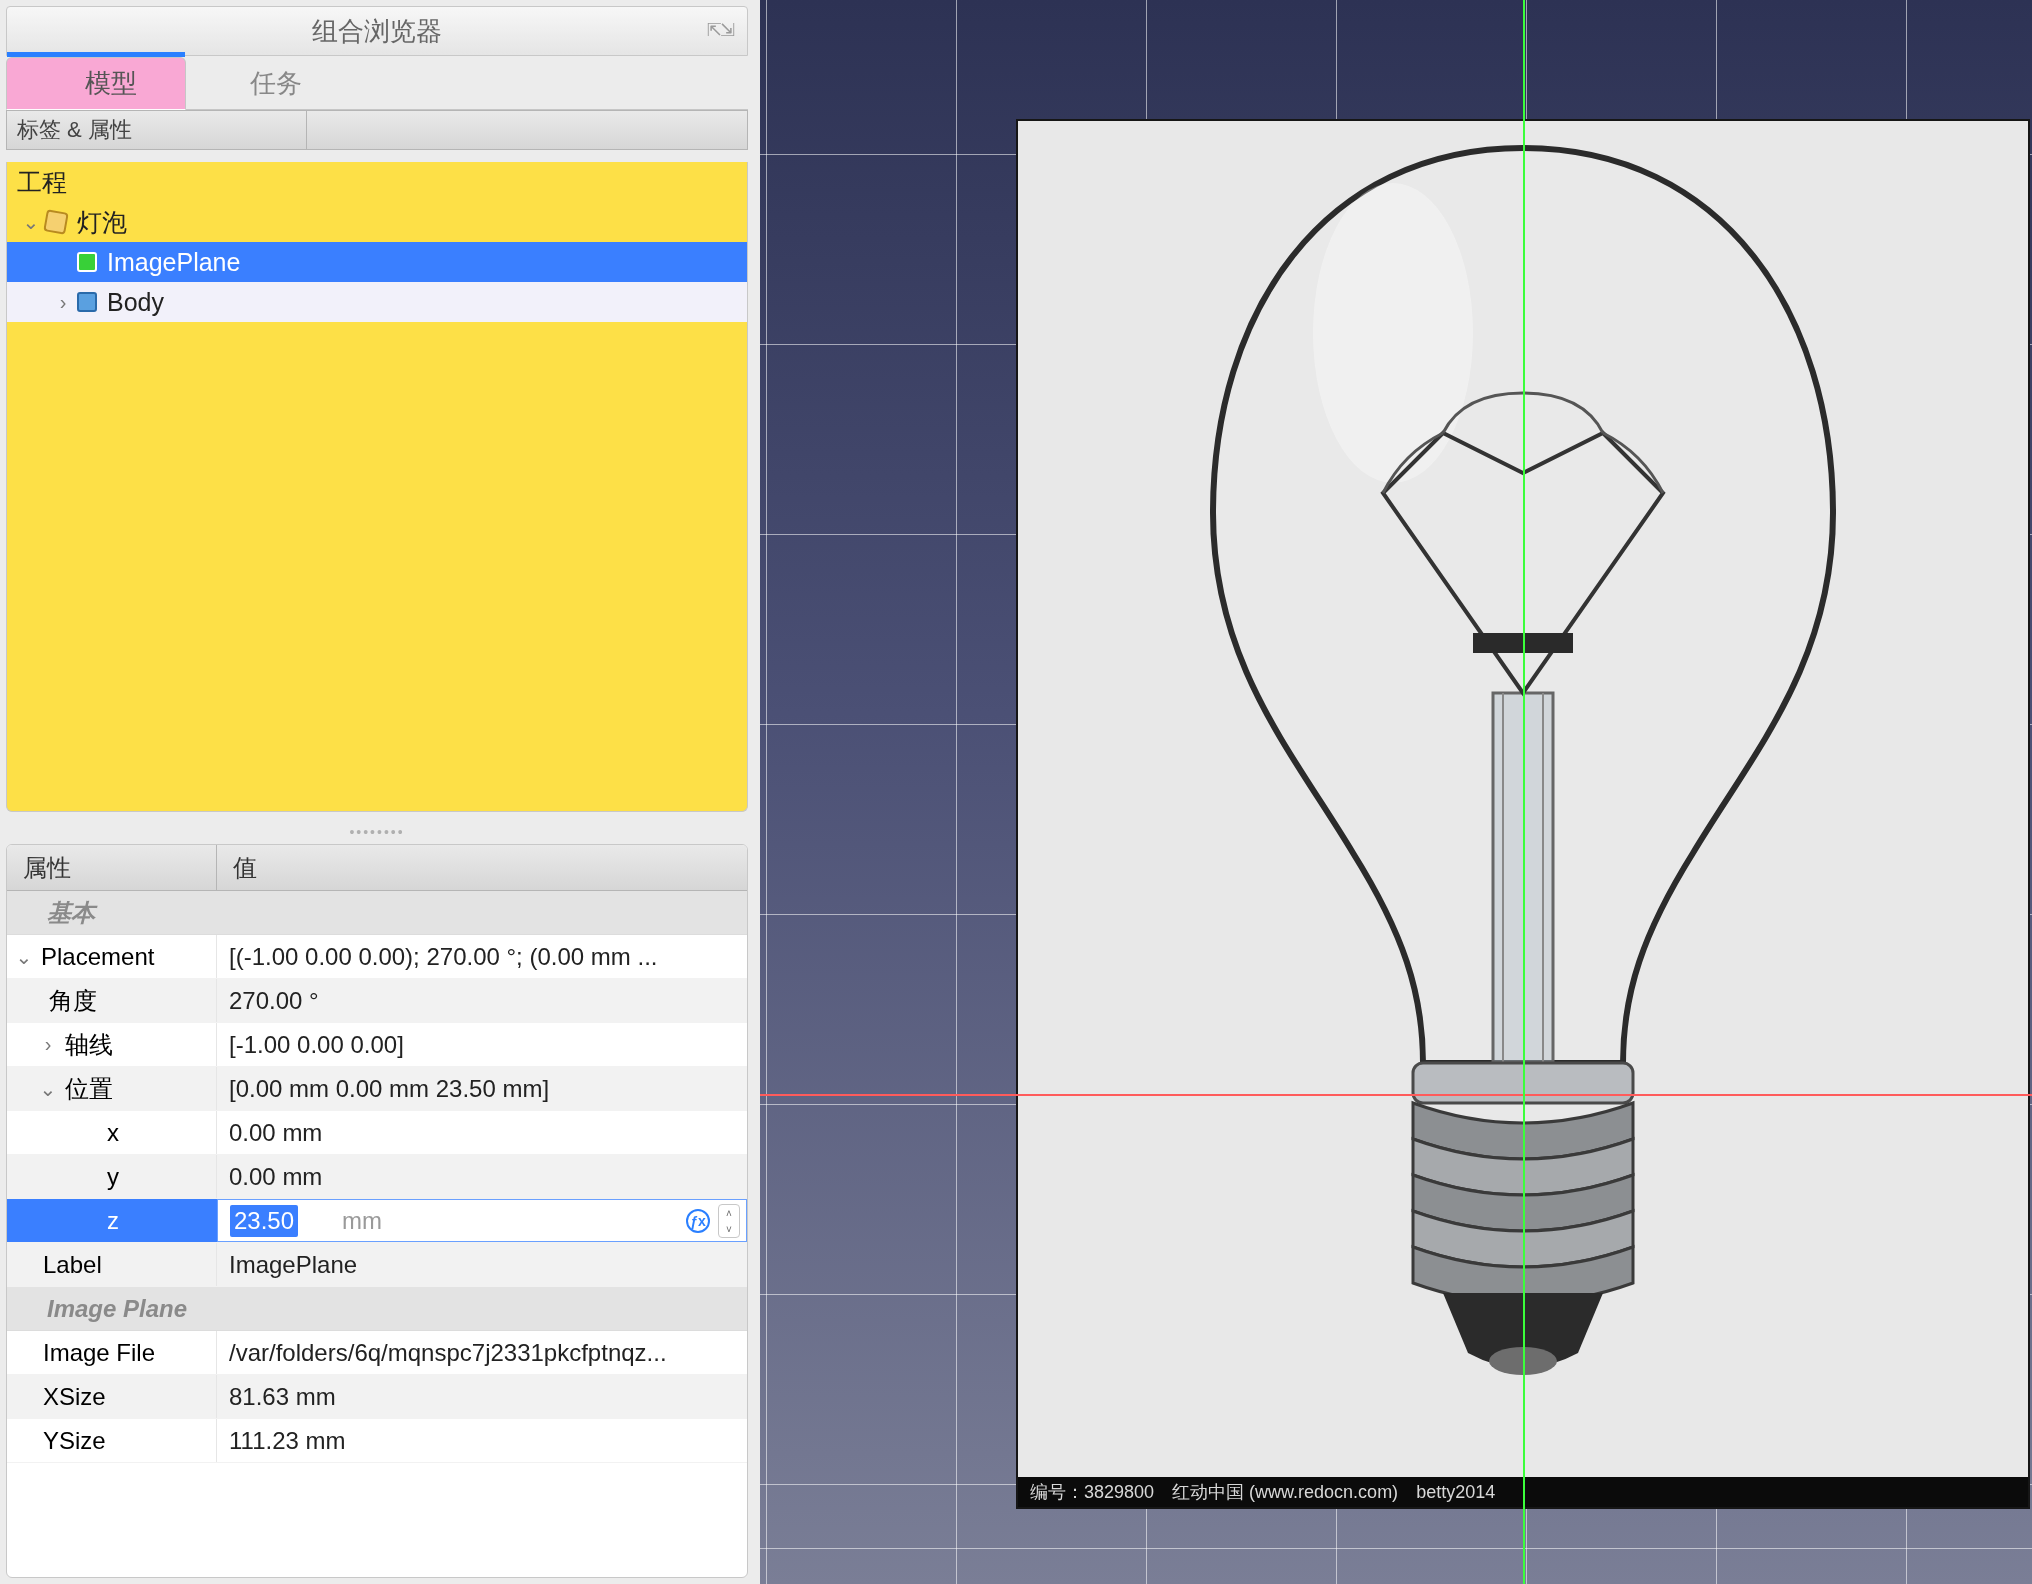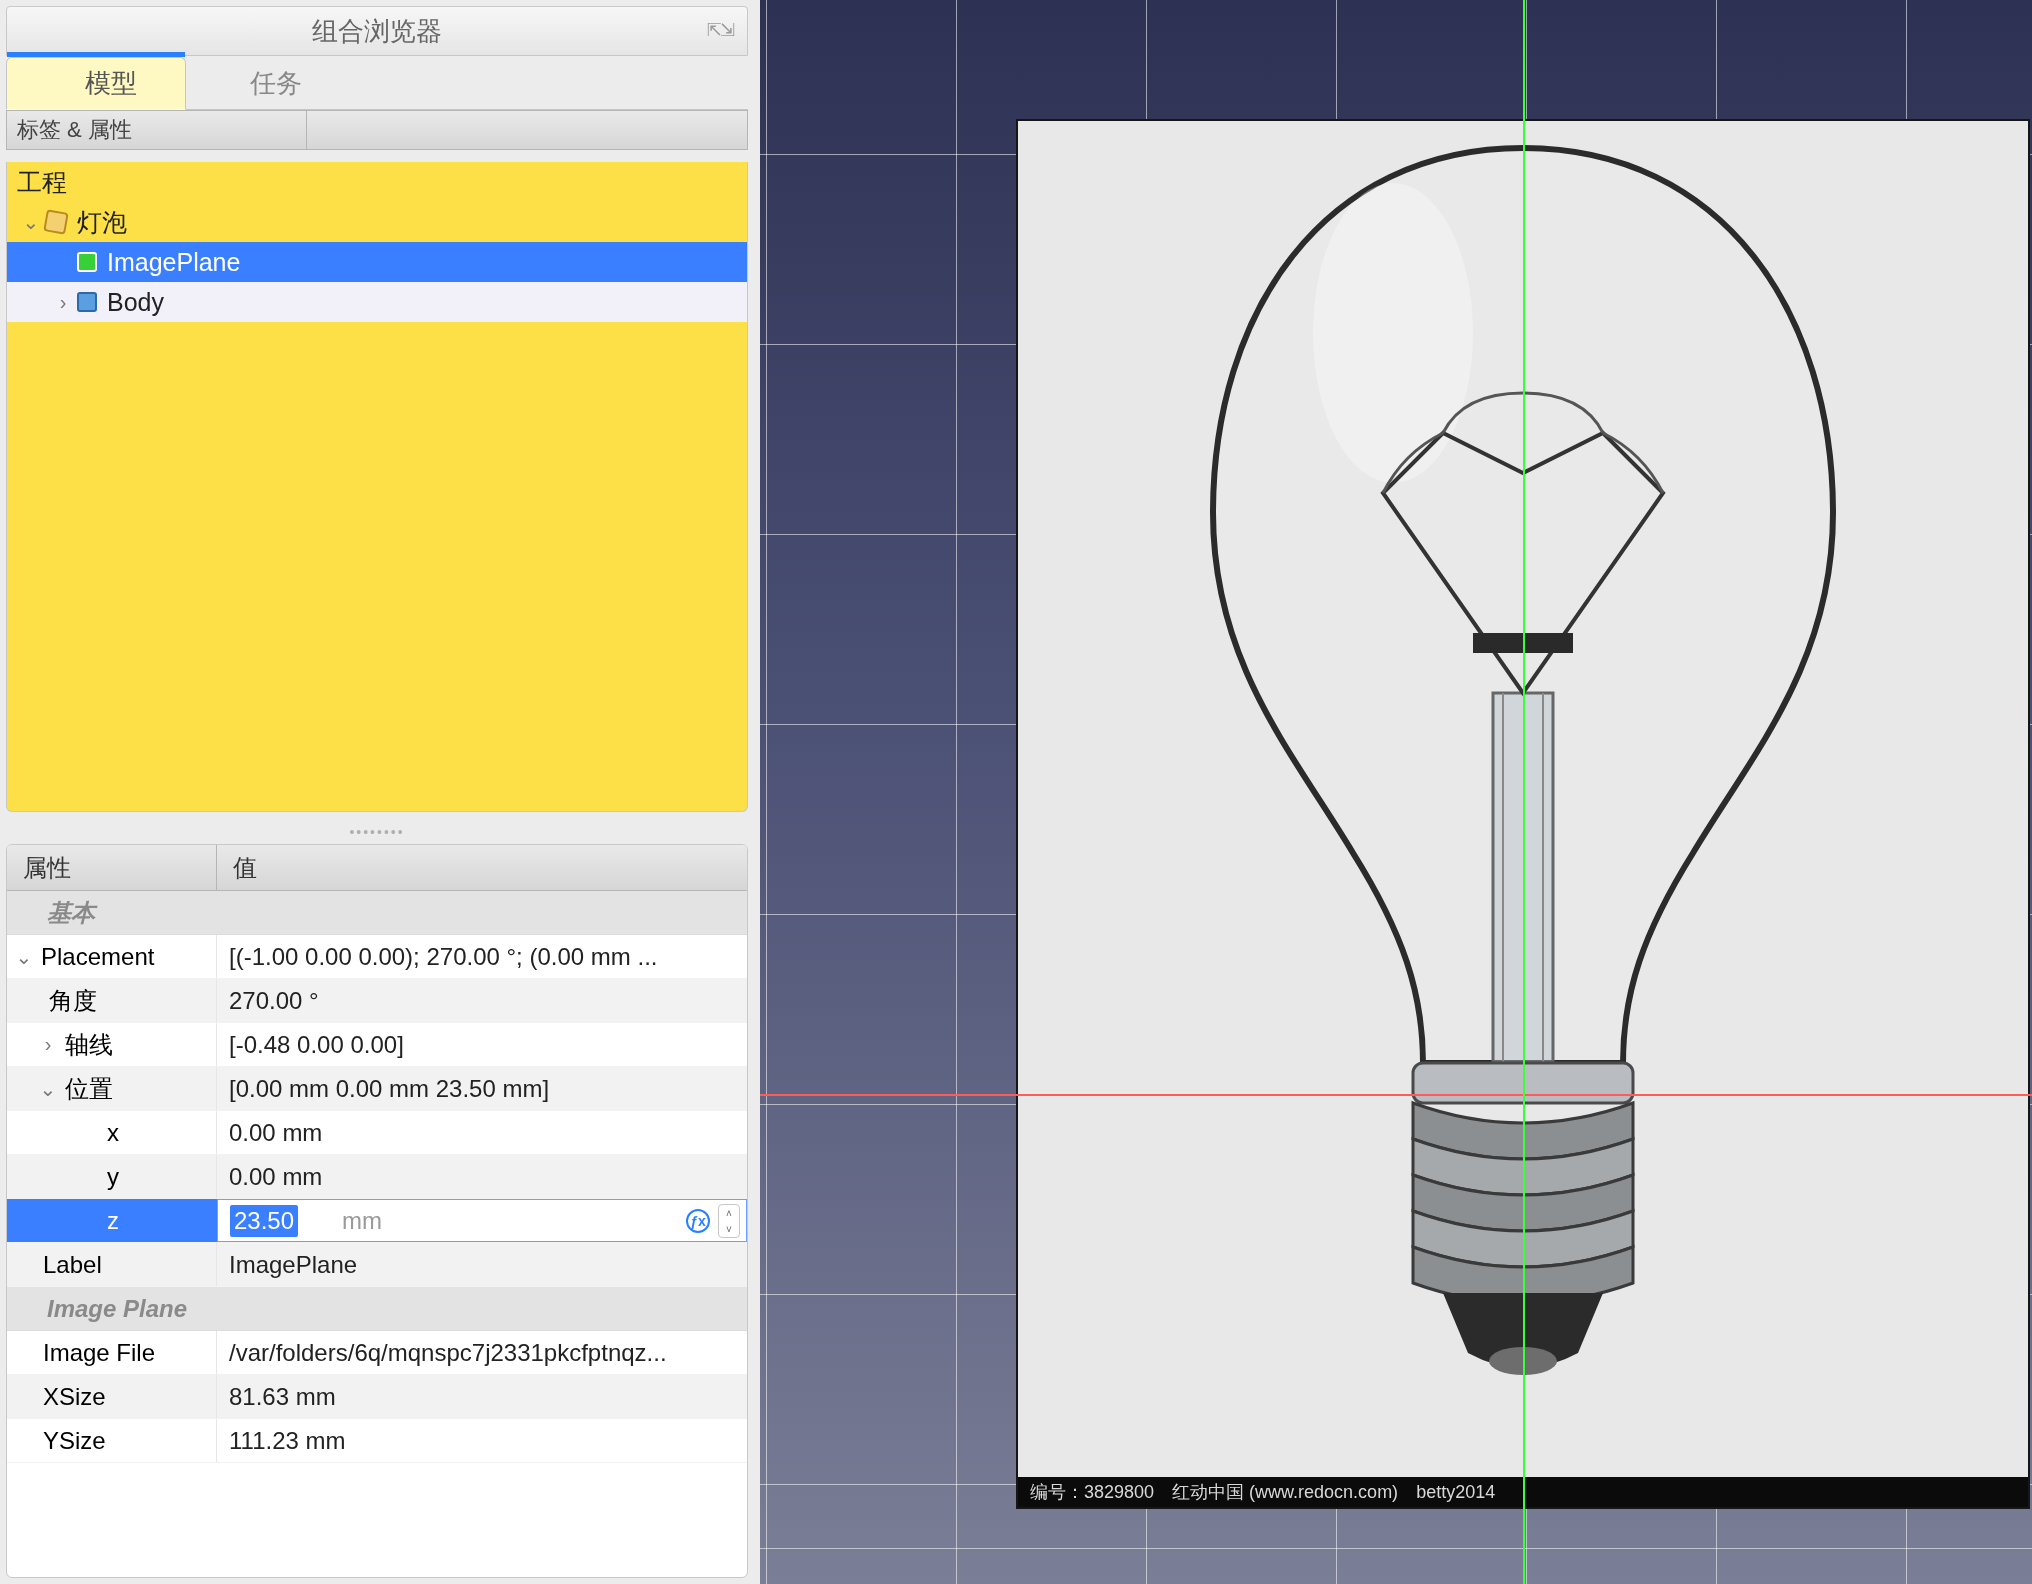--- a/index.html
+++ b/index.html
@@ -7,21 +7,21 @@
 
 
 .left { width:760px; height:100%; background:#ececec; display:flex; flex-direction:column; padding:6px 6px 0 0; }
 .panel-header { height:50px; background:linear-gradient(#f7f7f7,#e5e5e5); border:1px solid #c8c8c8; border-radius:4px 4px 0 0;
   margin:0 6px; display:flex; align-items:center; justify-content:center; color:#666; font-size:26px; position:relative; }
 .panel-header .collapse { position:absolute; right:14px; top:12px; font-size:18px; color:#9a9a9a; letter-spacing:-2px; }
 
 .tab-strip { height:54px; display:flex; border-bottom:1px solid #c6c6c6; margin:0 6px; background:#ececec; }
 .tab { width:180px; display:flex; align-items:center; justify-content:center; font-size:26px; color:#555;
   border:1px solid transparent; position:relative; top:1px; }
-.tab.active { background:#fef9c3; border:1px solid #c6c6c6; border-bottom:1px solid #fff; border-radius:6px 6px 0 0;padding-left:30px; }
+.tab.active { background:#f9a8d4; border:1px solid #c6c6c6; border-bottom:1px solid #fff; border-radius:6px 6px 0 0;padding-left:30px; }
 .tab.active::before { content:""; position:absolute; top:-6px; left:0; right:0; height:5px; background:#2a7fff; }
 .tab.inactive { color:#888; }
 
 .tree-head { height:40px; background:linear-gradient(#e9e9e9,#d6d6d6); border:1px solid #b5b5b5;
   margin:0 6px; display:flex; align-items:center; font-size:22px; color:#444; }
 .tree-head span { width:300px; padding-left:10px; border-right:1px solid #b5b5b5; height:100%; display:flex; align-items:center; }
 
 .tree-box { flex:0 0 650px; margin:12px 6px; border:1px solid #c8c8c8; border-top:none; background:#fde047; border-radius:0 0 6px 6px;
   font-size:25px; color:#222; overflow:hidden; }
 .tree-row { height:40px; display:flex; align-items:center; padding-left:10px; }
@@ -152,21 +152,21 @@
       <div class="k indent1">
           <span class="lab">角度</span>
         </div>
       <div class="v">270.00 °</div>
     </div>
     <div class="prow">
       <div class="k">
           <span class="disc" style="margin-left:24px">›</span>
         <span class="lab">轴线</span>
         </div>
-      <div class="v">[-0.48 0.00 0.00]</div>
+      <div class="v">[-1.00 0.00 0.00]</div>
     </div>
     <div class="prow striped">
       <div class="k">
           <span class="disc" style="margin-left:24px">⌄</span>
         <span class="lab">位置</span>
         </div>
       <div class="v">[0.00 mm  0.00 mm  23.50 mm]</div>
     </div>
     <div class="prow">
       <div class="k indent2">

